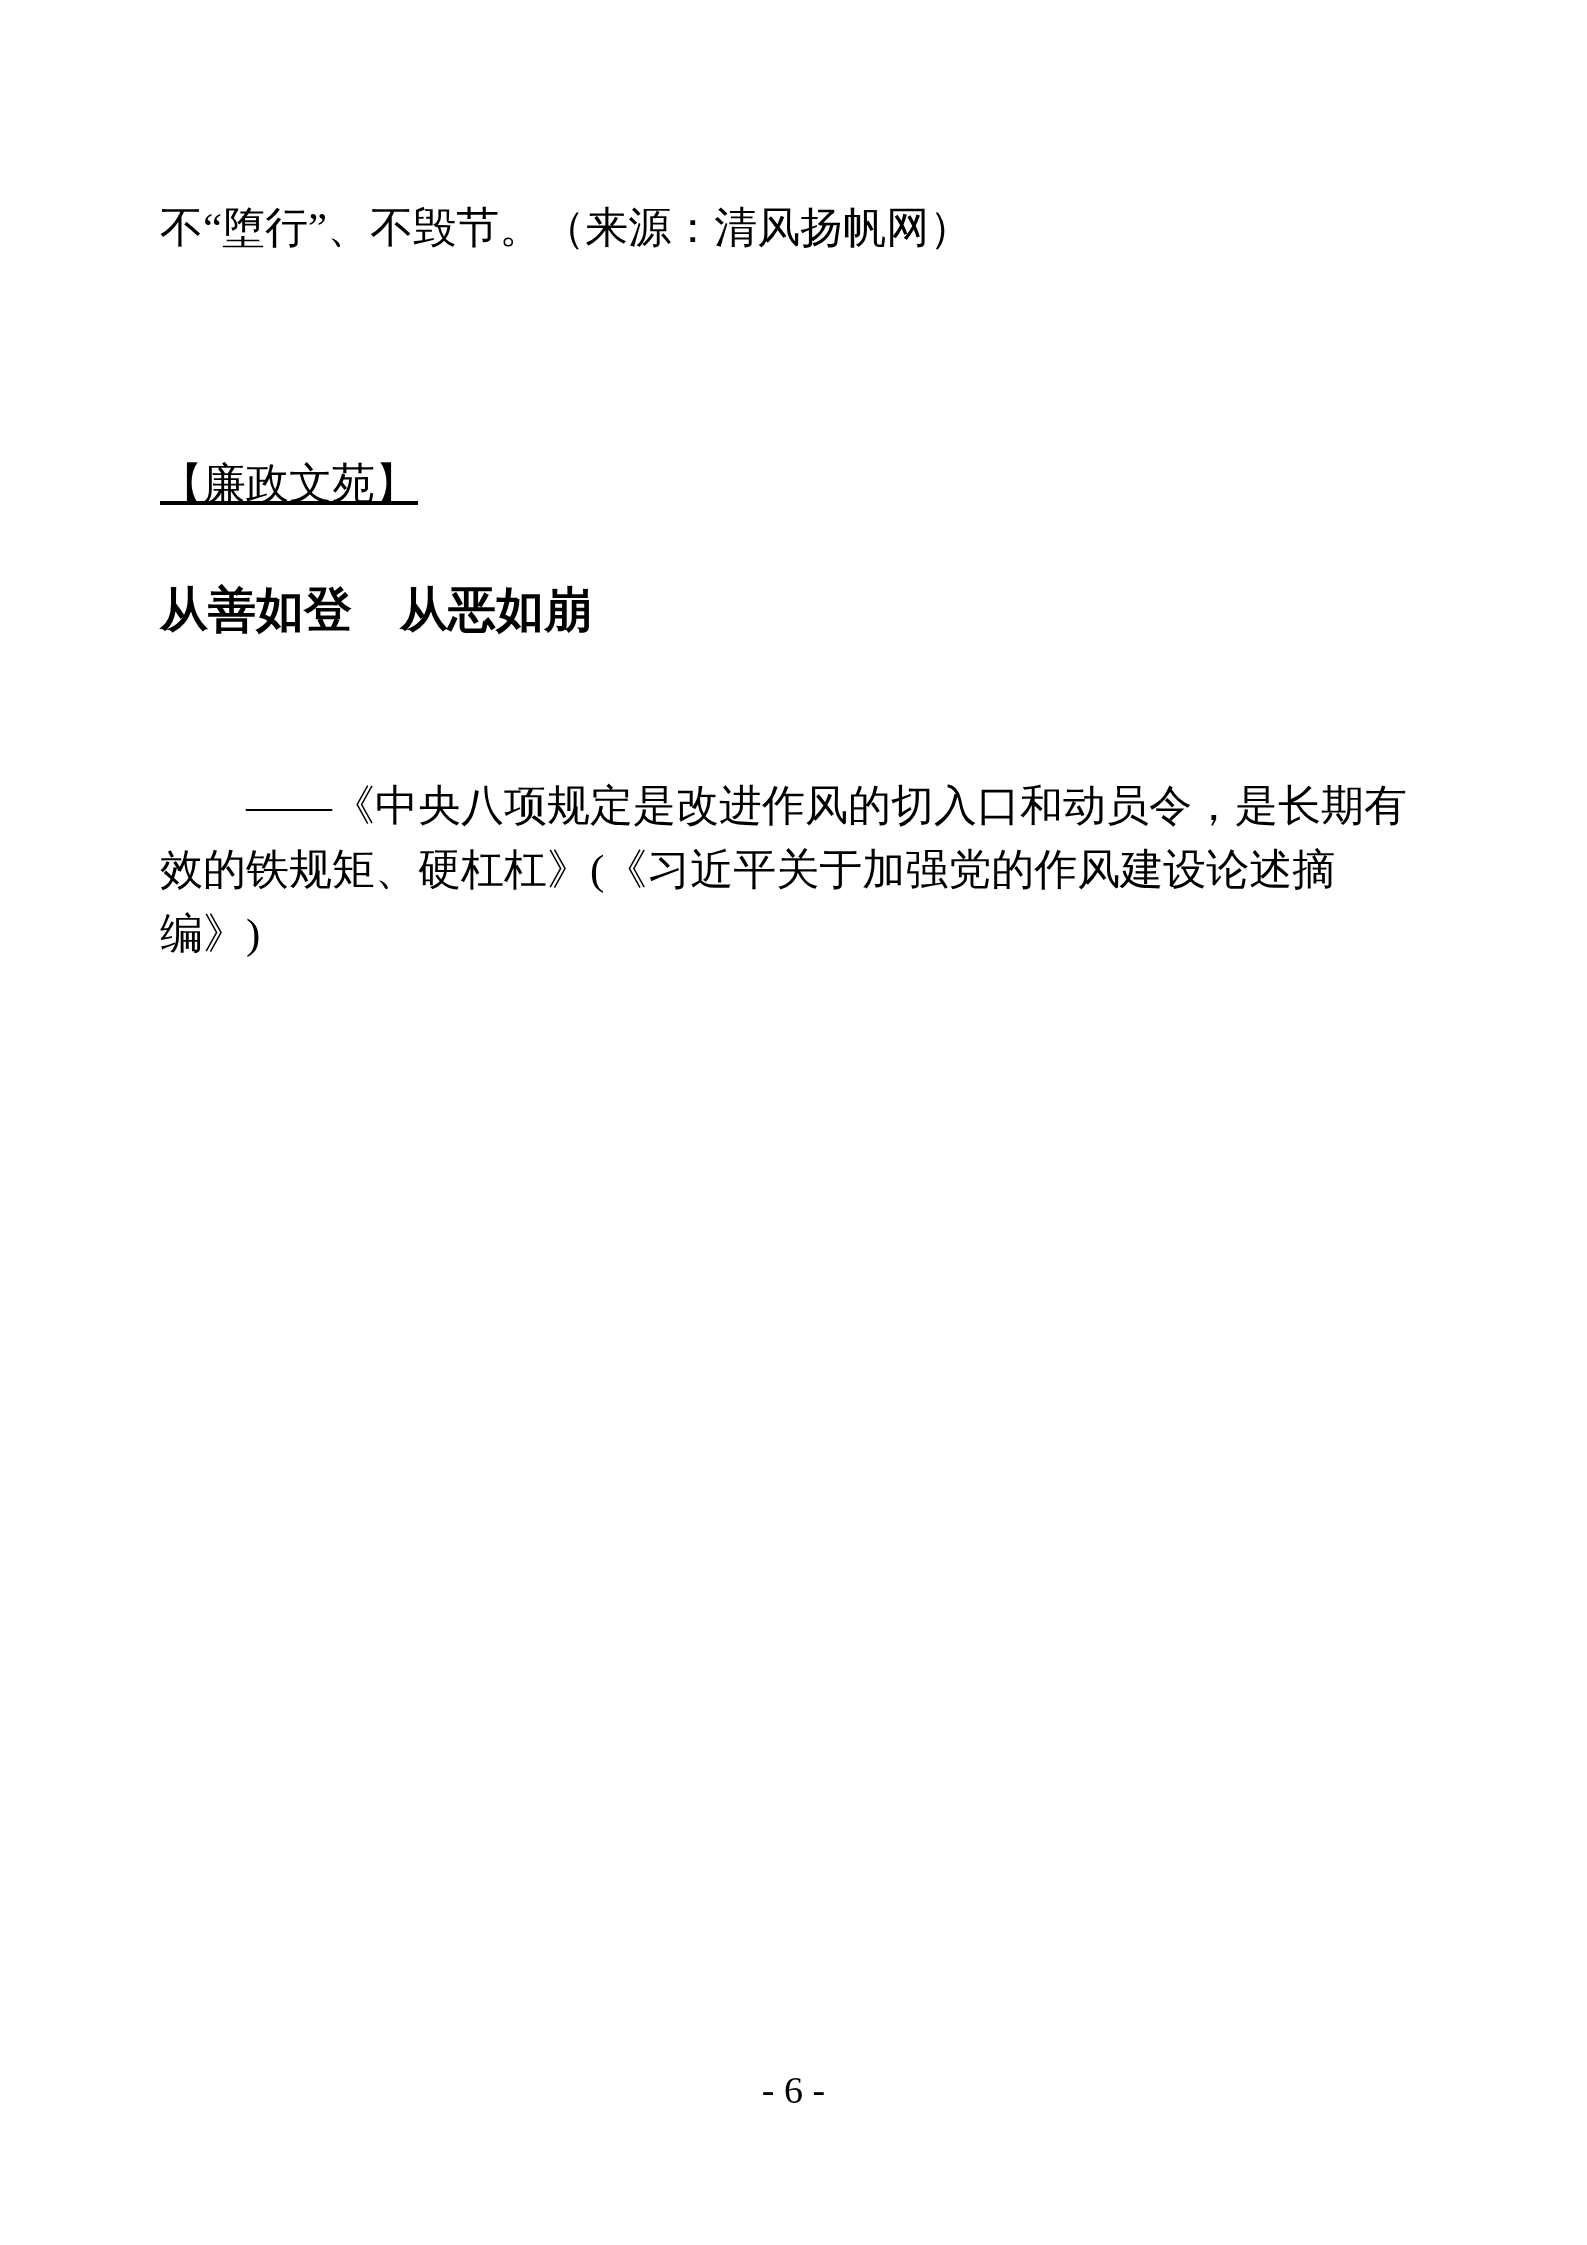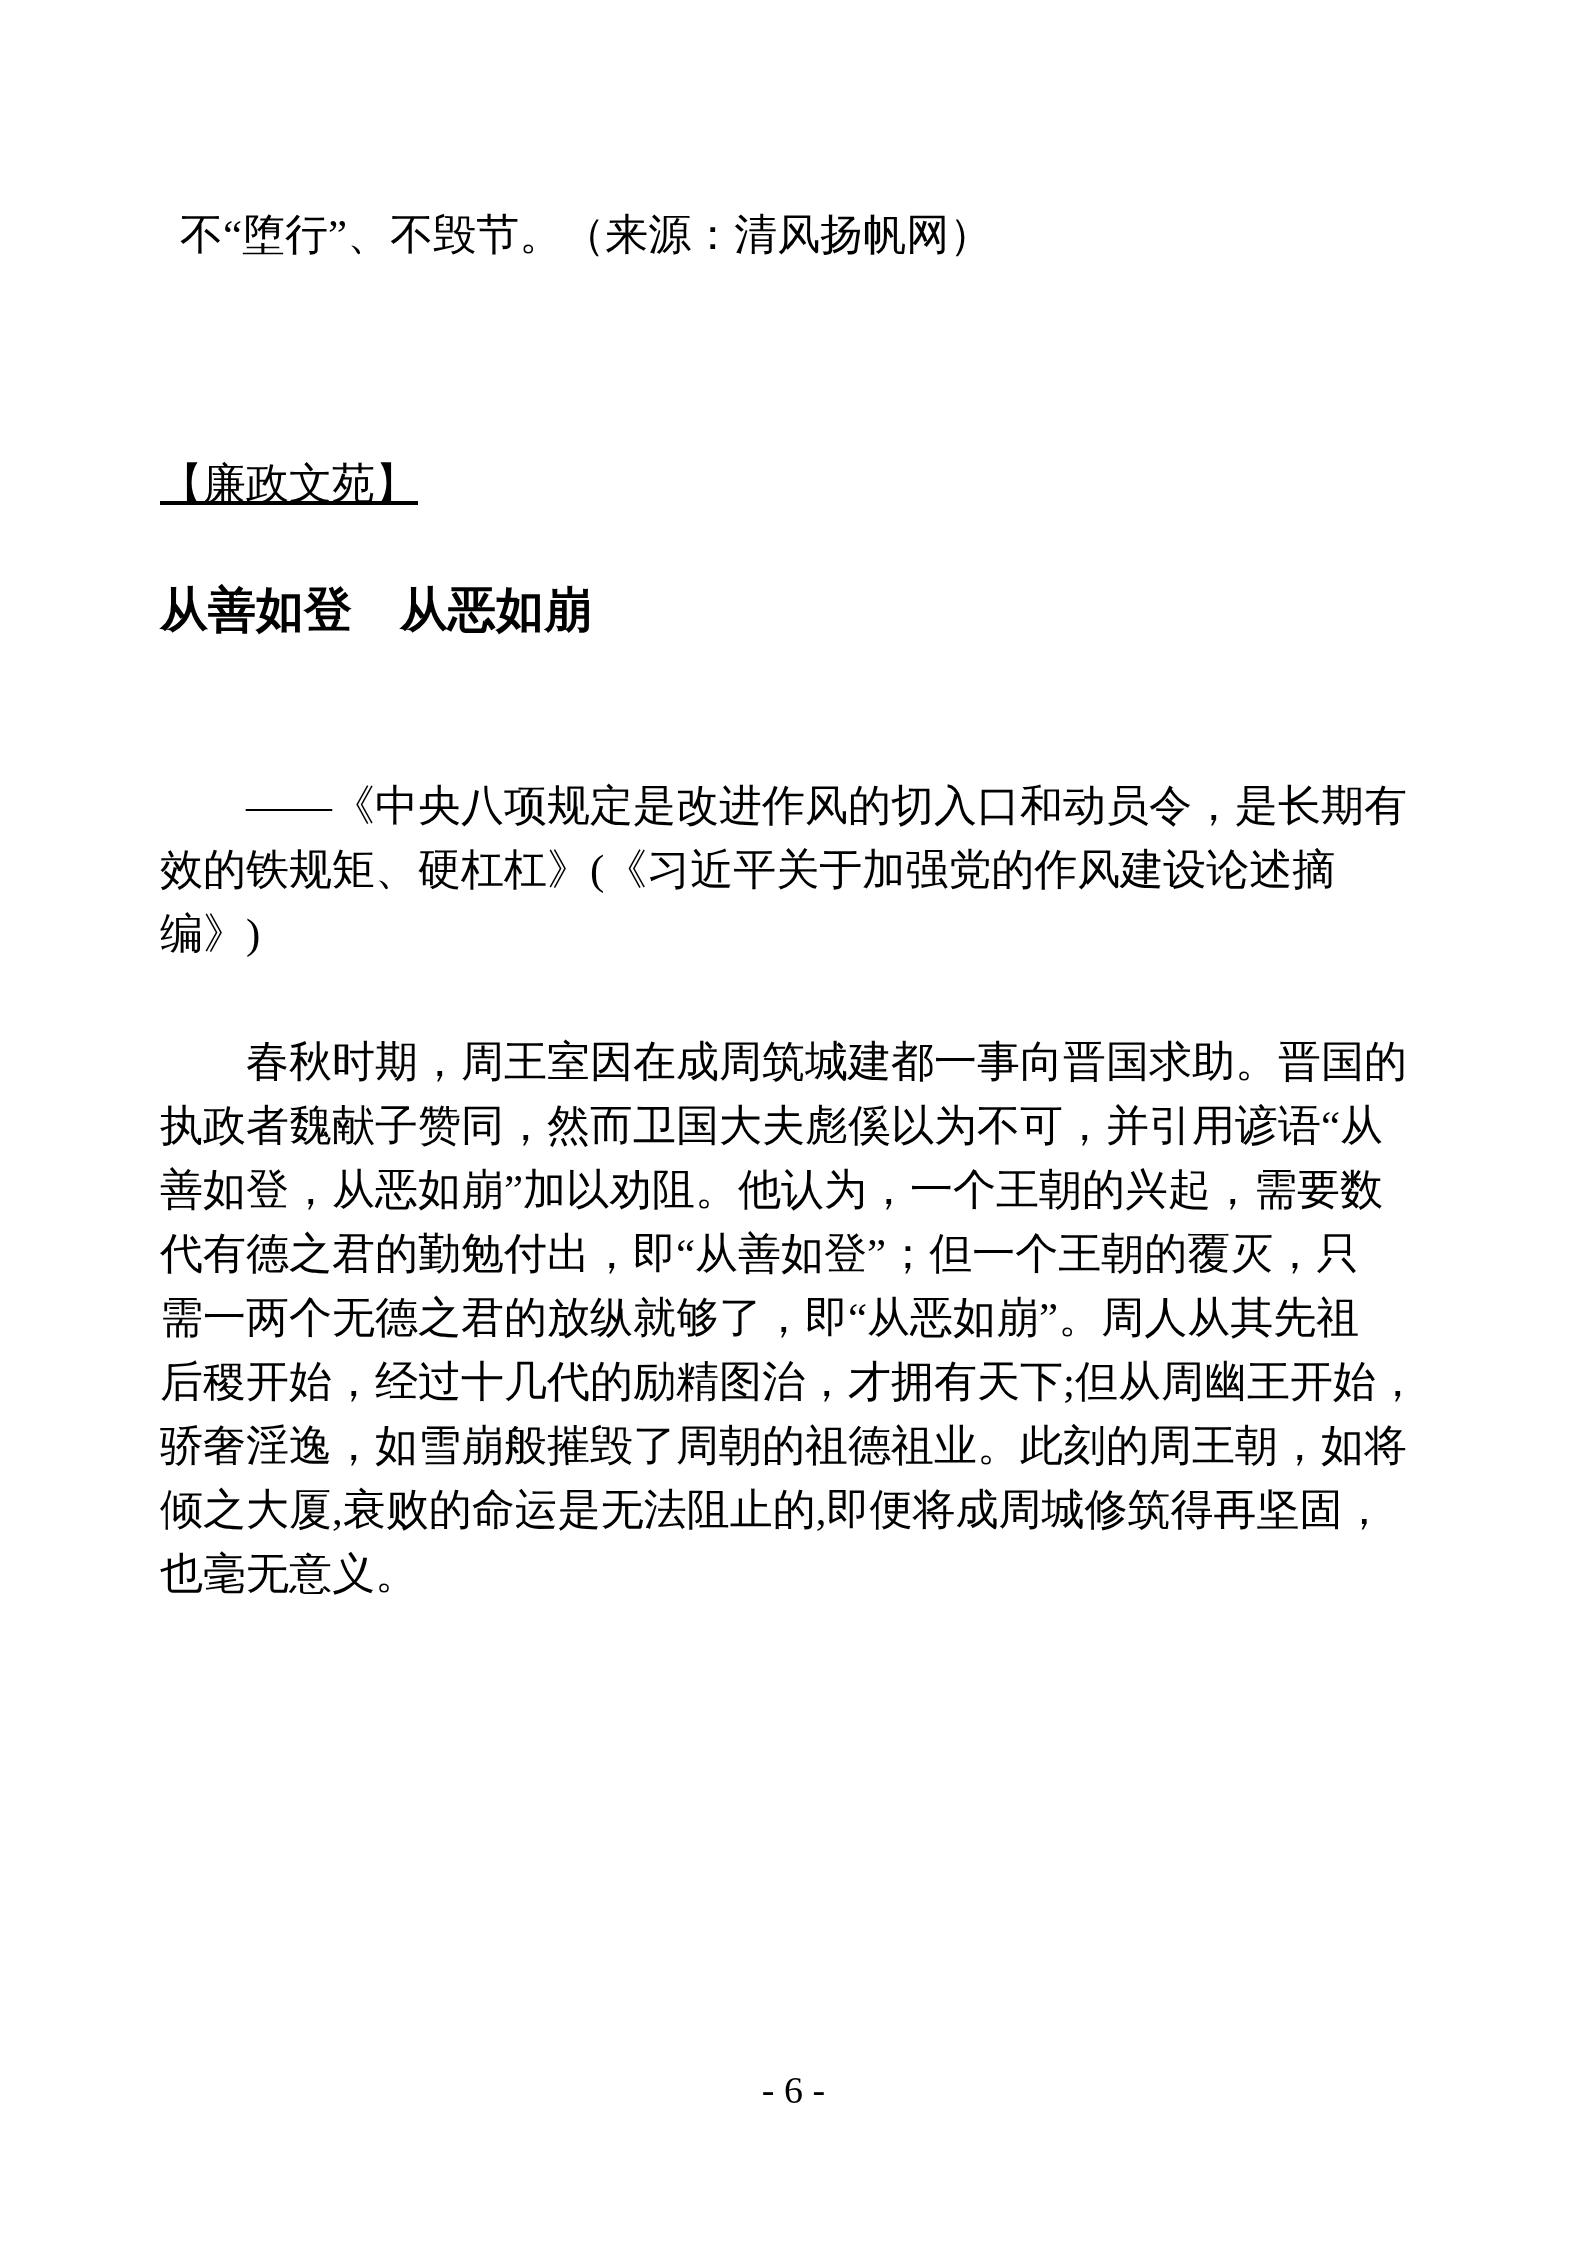--- a/index.html
+++ b/index.html
@@ -22,22 +22,21 @@
     left: 160px;
     width: 1270px;
   }
   .base-text {
     font-size: 43px;
     line-height: 64px;
     white-space: pre-line;
     text-align: left;
   }
   .continuation-block {
-    top: 203px;
-    margin-left: 20px;
+    top: 196px;
   }
   .section-header-block {
     top: 452px;
     text-decoration: underline;
   }
   .article-title-block {
     top: 572px;
     font-size: 48px;
     line-height: 76px;
     font-weight: bold;
@@ -68,27 +67,18 @@
 
   <div class="text-col base-text continuation-block">不“堕行”、不毁节。（来源：清风扬帆网）</div>
 
   <div class="text-col base-text section-header-block">【廉政文苑】</div>
 
   <div class="text-col article-title-block">从善如登　从恶如崩</div>
 
   <div class="text-col base-text body-block">
     <p>——《中央八项规定是改进作风的切入口和动员令，是长期有
 效的铁规矩、硬杠杠》(《习近平关于加强党的作风建设论述摘编》)</p>
-    <p>春秋时期，周王室因在成周筑城建都一事向晋国求助。晋国的
-执政者魏献子赞同，然而卫国大夫彪傒以为不可，并引用谚语“从
-善如登，从恶如崩”加以劝阻。他认为，一个王朝的兴起，需要数
-代有德之君的勤勉付出，即“从善如登”；但一个王朝的覆灭，只
-需一两个无德之君的放纵就够了，即“从恶如崩”。周人从其先祖
-后稷开始，经过十几代的励精图治，才拥有天下;但从周幽王开始，
-骄奢淫逸，如雪崩般摧毁了周朝的祖德祖业。此刻的周王朝，如将
-倾之大厦,衰败的命运是无法阻止的,即便将成周城修筑得再坚固，
-也毫无意义。</p>
     
   </div>
 
   <div class="footer-block">- 6 -</div>
 
 </div>
 
 </body></html>

